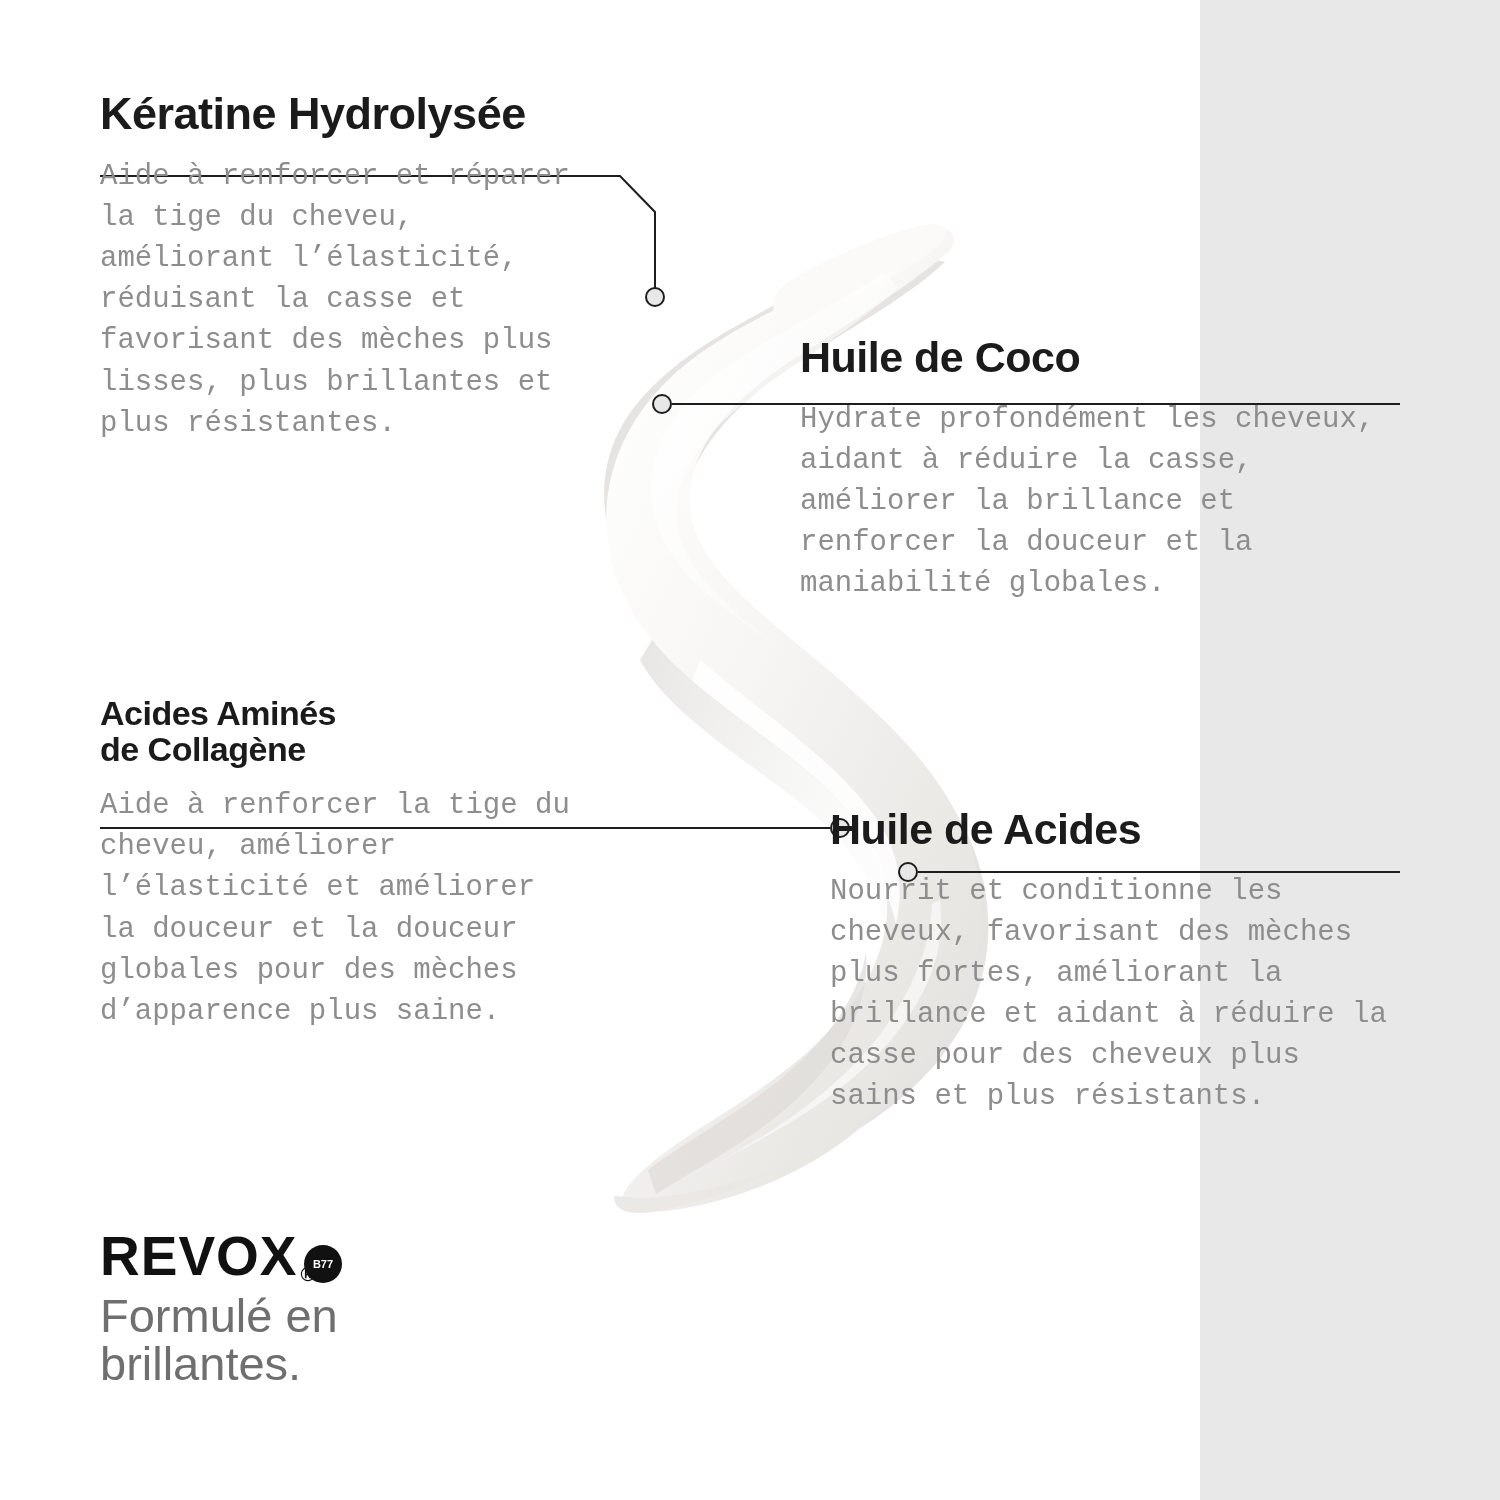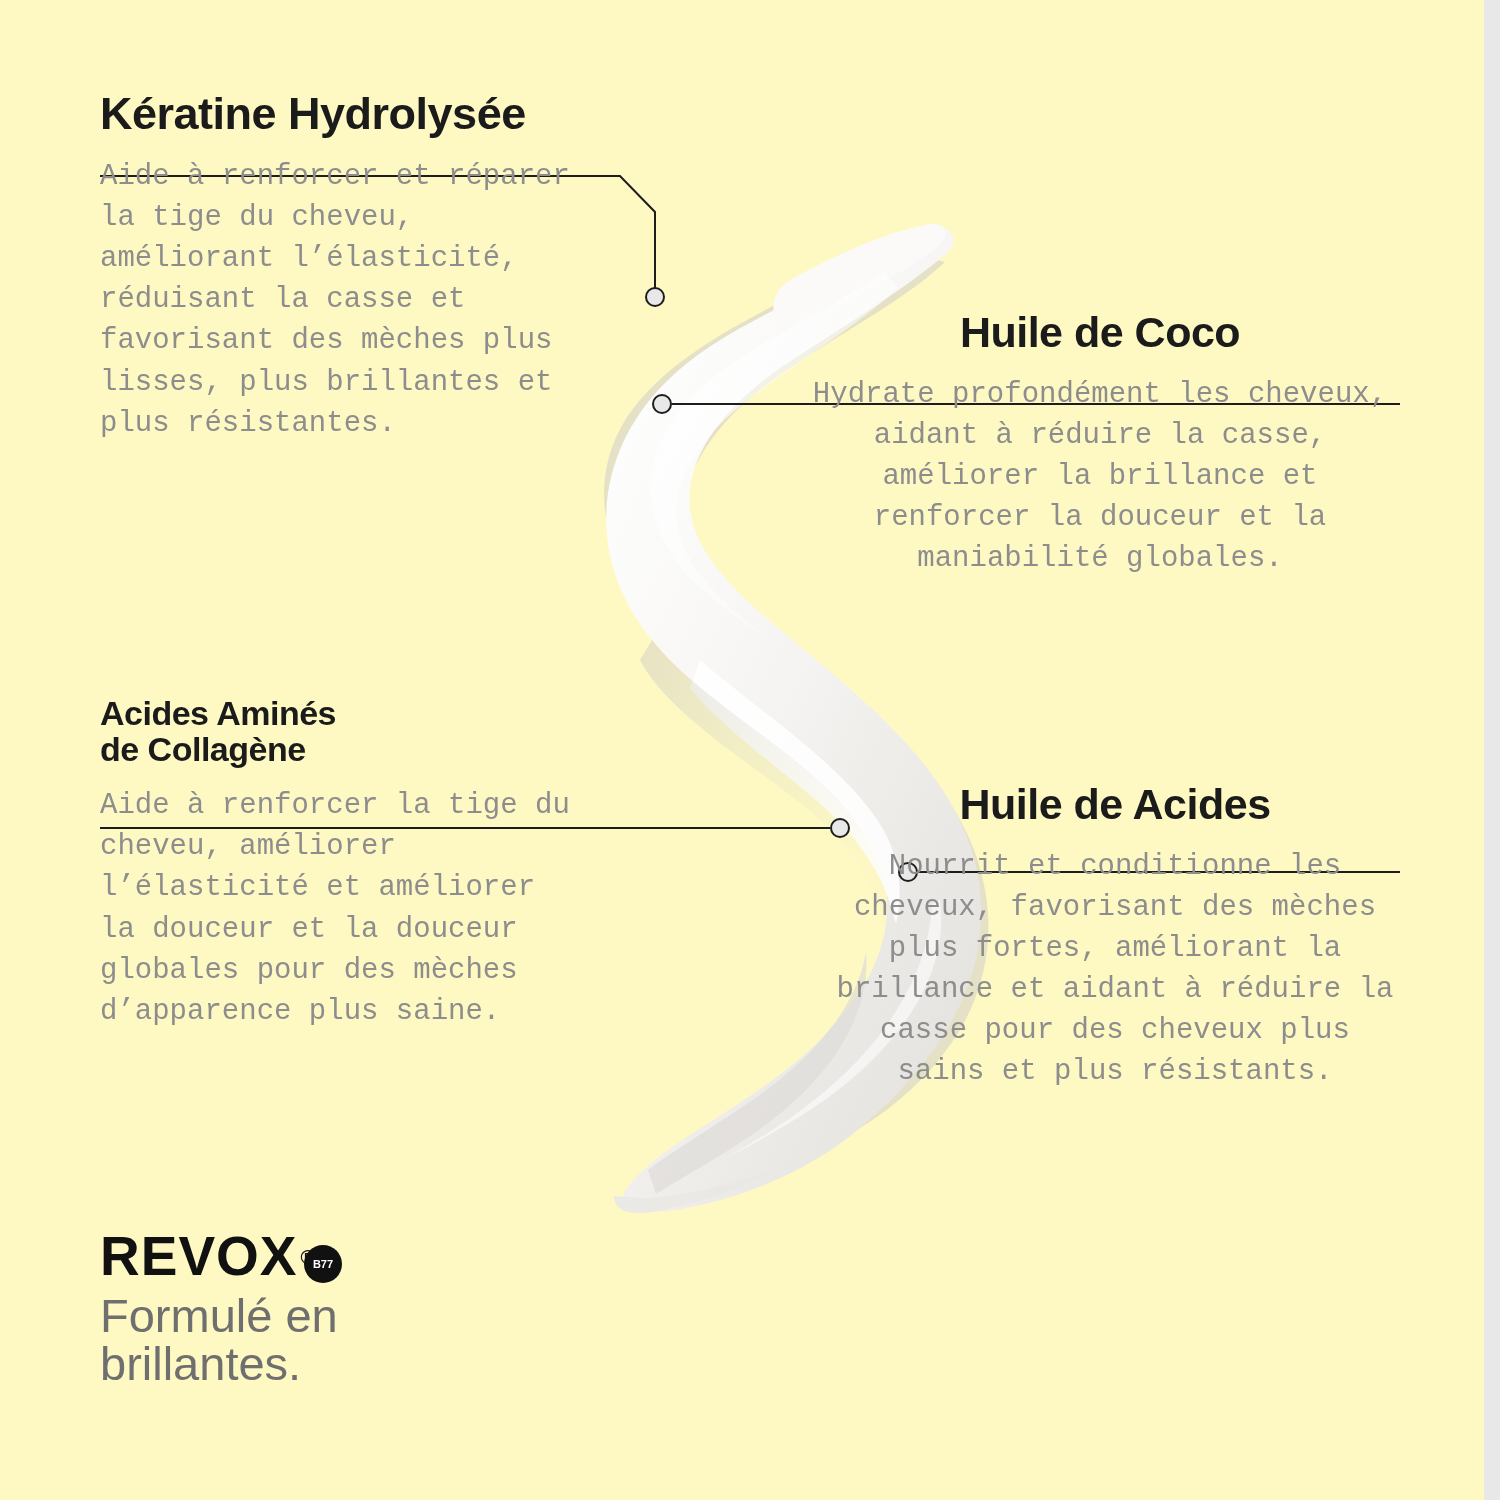--- a/index.html
+++ b/index.html
@@ -9,23 +9,23 @@
   }
   body {
     width: 1500px;
     height: 1500px;
     overflow: hidden;
     font-family: "Liberation Sans", sans-serif;
     position: relative;
   }
   #stage {
     position: relative;
-    width: 1484px;
+    width: 1200px;
     height: 1500px;
-    background: #fef9c3;
+    background: #ffffff;
   }
 
   
   .cream-layer {
     position: absolute;
     left: 0; top: 0;
     width: 1500px; height: 1500px;
     pointer-events: none;
   }
 
@@ -46,21 +46,21 @@
     font-size: 29px;
     line-height: 1.42;
     color: #8d8d8d;
     margin-top: 18px;
     font-weight: 400;
     font-family: Liberation Mono, monospace;
   }
 
   
   .callout.left  { text-align: left; }
-  .callout.right { text-align: center; }
+  .callout.right { text-align: left; margin-top: 25px; }
 
   
   #c-keratine {
     left: 100px;
     top: 90px;
     width: 482px;
   }
   #c-keratine .heading { font-size: 45px; }
 
   #c-collagene {
@@ -92,21 +92,21 @@
 
   
   #brand {
     position: absolute;
     left: 100px;
     top: 1228px;
     width: 520px;
   }
   .brand-logo-row {
     display: flex;
-    align-items: center;
+    align-items: flex-end;
     height: 56px;
   }
   .brand-word {
     font-size: 55px;
     font-weight: bold;
     letter-spacing: 1px;
     color: #111;
     line-height: 1;
     position: relative;
     font-family: "Liberation Sans", sans-serif;

